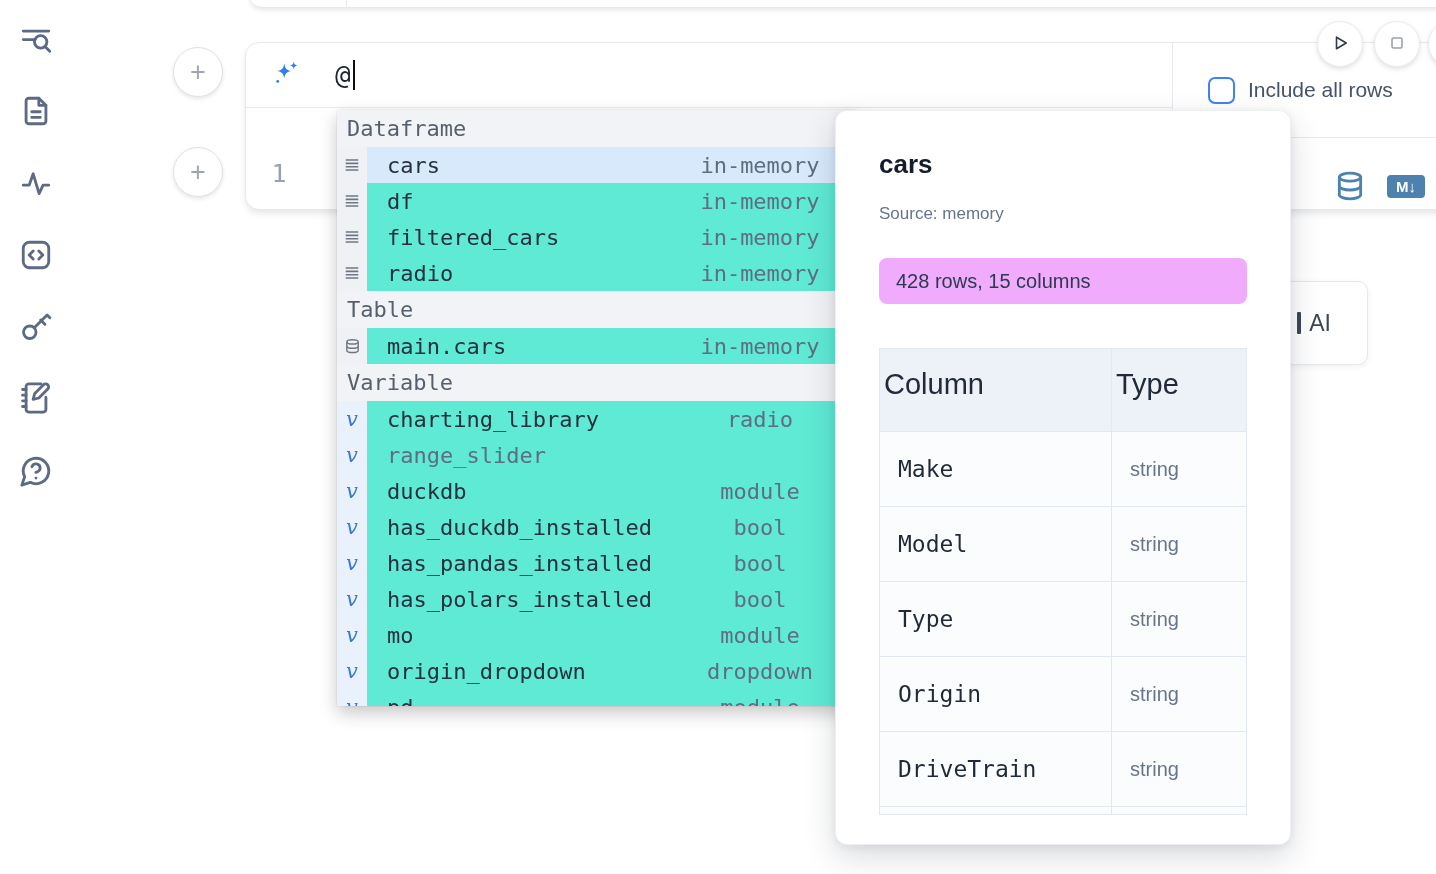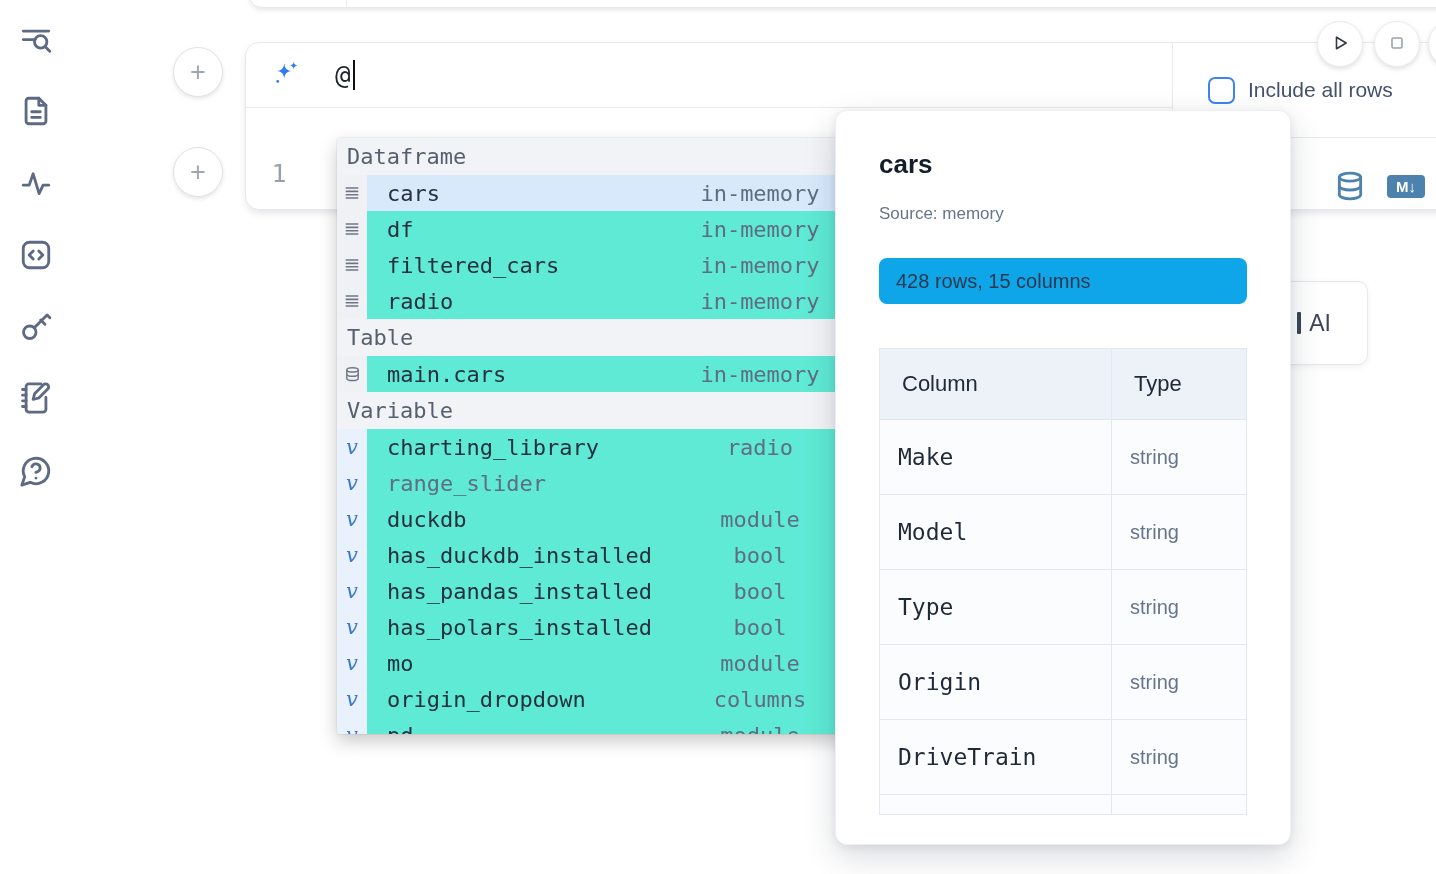--- a/index.html
+++ b/index.html
@@ -51,44 +51,44 @@
 
   
   .ai-btn { position:absolute; left:1158px; top:281px; width:210px; height:84px; background:#fff;
             border:1px solid #e6e8ed; border-radius:10px; box-shadow:0 2px 6px rgba(0,0,0,.06);
             display:flex; align-items:center; justify-content:flex-end; gap:8px; padding-right:36px; z-index:2; cursor:pointer; }
   .ai-bar { width:4px; height:22px; background:#3c4656; border-radius:1px; }
   .ai-label { font-size:23px; font-weight:normal; color:#3c4656; }
 
   
   .ac-pop { position:absolute; left:337px; top:110px; width:520px; height:596px; background:#fff; overflow:hidden;
-            border-radius:3px; box-shadow:0 7px 18px rgba(0,0,0,.22), 0 0 0 1px rgba(0,0,0,.04); z-index:3;margin-top:28px; }
+            border-radius:3px; box-shadow:0 7px 18px rgba(0,0,0,.22), 0 0 0 1px rgba(0,0,0,.04); z-index:3; }
   .ac-header { height:37px; background:#f2f3f6; color:#565f6e; font-size:22px; line-height:37px; padding-left:10px; }
   .ac-row { display:flex; height:36px; cursor:pointer; }
   .ac-gutter { width:30px; flex:none; background:#f0f1f4; display:flex; align-items:center; justify-content:center; }
   .ac-gutter.var { background:#e9f1fc; }
   .var-glyph { font-family:"DejaVu Serif","Liberation Serif",serif; font-style:italic; font-size:21px; color:#3b79d1; line-height:1; }
   .ac-main { flex:1; display:flex; align-items:center; justify-content:space-between; padding:0 37px 0 20px; background:#5eead4; min-width:0; }
   .ac-row.selected .ac-main { background:#d8e9fc; }
   .ac-name { font-size:22px; color:#27303f; white-space:nowrap; }
   .ac-type { font-size:22px; color:#5f6d82; width:120px; text-align:center; white-space:nowrap; flex:none; }
 
   
   .panel { position:absolute; left:835px; top:110px; width:456px; height:735px; background:#fff;
            border:1px solid #edeff3; border-radius:12px; z-index:4;
            box-shadow:0 12px 32px rgba(25,35,55,.16), 0 2px 8px rgba(25,35,55,.08); }
   .pv-title { position:absolute; left:43px; top:38px; font-size:26px; font-weight:bold; color:#141d2c; }
   .pv-source { position:absolute; left:43px; top:93px; font-size:17px; color:#66758c; }
-  .pv-badge { position:absolute; left:43px; top:147px; width:368px; height:46px; background:#0ea5e9; border-radius:8px;
+  .pv-badge { position:absolute; left:43px; top:147px; width:368px; height:46px; background:#f0abfc; border-radius:8px;
               font-size:20px; color:#2c3950; line-height:46px; padding-left:17px; }
   .pv-table { position:absolute; left:43px; top:237px; width:368px; height:467px; overflow:hidden;
               border:1px solid #e2e8ef; background:#fbfcfe; }
   .pv-tr { display:flex; border-bottom:1px solid #e2e8ef; }
   .pv-tr.pv-head { background:#edf2f8; }
-  .pv-th { height:70px; line-height:70px; font-size:22px; color:#202a3a; padding-left:22px; }
+  .pv-th { height:82px; line-height:70px; font-size:29px; color:#202a3a; padding-left:4px; }
   .pv-td { height:74px; line-height:74px; padding-left:18px; }
   .pv-th:first-child, .pv-td:first-child { width:232px; border-right:1px solid #e2e8ef; flex:none; }
   .pv-th:last-child, .pv-td:last-child { flex:1; }
   .pv-col { font-size:23px; color:#1f2937; }
   .pv-type { font-size:20px; color:#66758c; }
 </style>
 </head>
 <body>
 
 <div id="stage">
@@ -315,21 +315,21 @@
           <span class="ac-name mono">mo</span>
           <span class="ac-type mono">module</span>
         </span>
       </div>
       <div class="ac-row">
         <span class="ac-gutter var">
           <span class="var-glyph">v</span>
         </span>
         <span class="ac-main">
           <span class="ac-name mono">origin_dropdown</span>
-          <span class="ac-type mono">columns</span>
+          <span class="ac-type mono">dropdown</span>
         </span>
       </div>
       <div class="ac-row">
         <span class="ac-gutter var">
           <span class="var-glyph">v</span>
         </span>
         <span class="ac-main">
           <span class="ac-name mono">pd</span>
           <span class="ac-type mono">module</span>
         </span>

